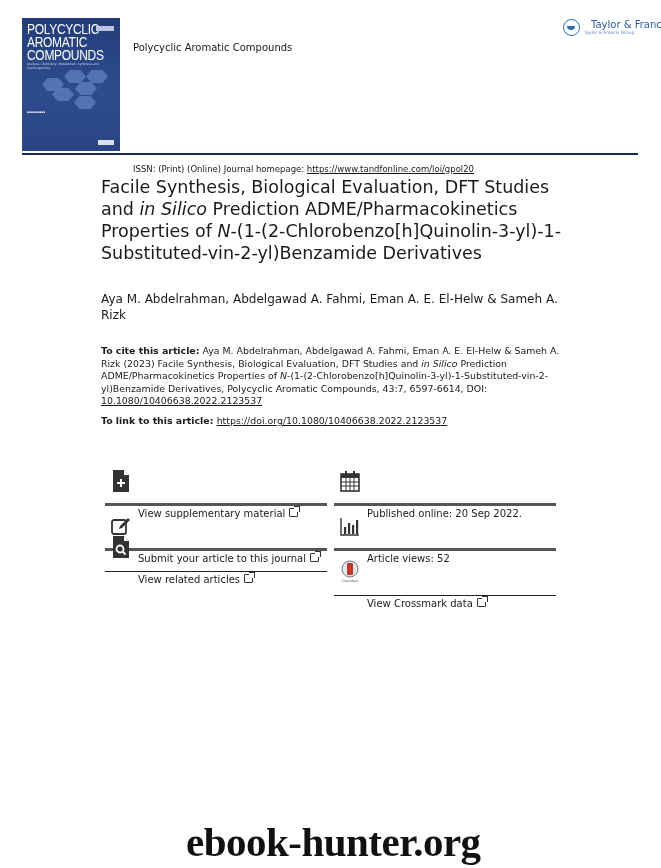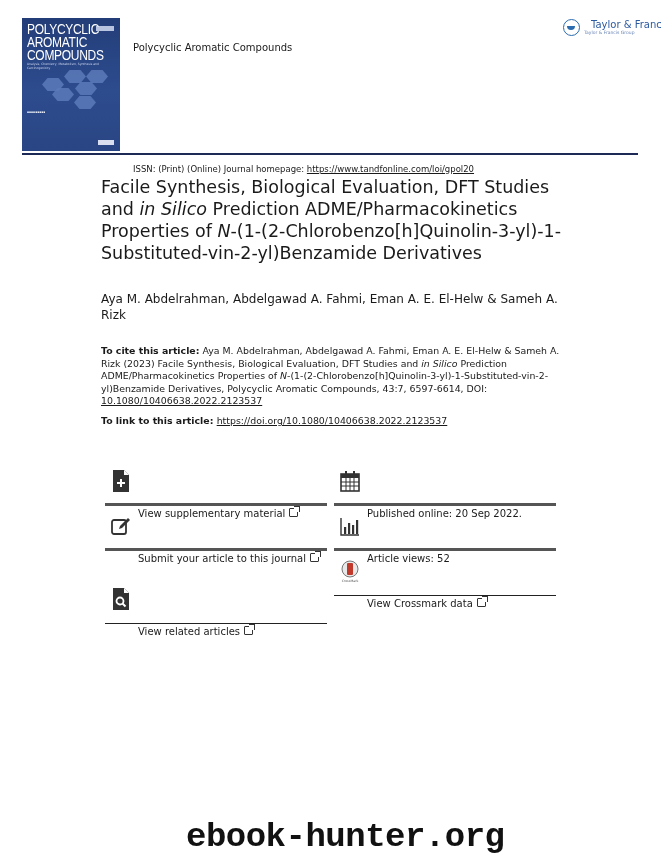--- a/index.html
+++ b/index.html
@@ -39,22 +39,22 @@
   .box { position:absolute; width:222px; height:44px; }
   .box .ic { position:absolute; left:6px; top:8px; width:20px; height:22px; }
   .box .lbl { position:absolute; left:33px; top:14px; font-size:10px; white-space:nowrap; color:#1a1a1a;margin-top:32px; }
   .box .rule { position:absolute; left:0; bottom:0; width:222px; height:3px; background:#555555; }
   .box .rule.thin { height:1.5px; background:#222; }
   .ext { display:inline-block; width:7px; height:7px; border:1px solid #333; border-radius:1px;
          margin-left:4px; position:relative; vertical-align:0px; }
   .ext::after { content:""; position:absolute; right:-3px; top:-3px; width:5px; height:5px;
                 border-top:1.2px solid #333; border-right:1.2px solid #333; background:#fff; }
   .footer { position:absolute; left:0; width:661px; top:799px; text-align:center; font-size:9.2px; line-height:12px; }
-  .watermark { position:absolute; left:186px; top:818px; font-size:34px; font-weight:bold; color:#111;
-               font-family:Liberation Mono, monospace; letter-spacing:-0.5px; white-space:nowrap; }
+  .watermark { position:absolute; left:186px; top:818px; font-size:41px; font-weight:bold; color:#111;
+               font-family:Liberation Serif, serif; letter-spacing:-0.5px; white-space:nowrap; }
 </style>
 </head>
 <body>
 
 <div class="cover">
   <div class="issn"></div>
   <div class="ct">
     <div>POLYCYCLIC</div>
     <div>AROMATIC</div>
     <div>COMPOUNDS</div>
@@ -128,21 +128,21 @@
       <path d="M1 3v17h18" fill="none" stroke="#333" stroke-width="1.4"></path>
       <rect x="4" y="12" width="2.2" height="7" fill="#333"></rect>
       <rect x="8" y="8" width="2.2" height="11" fill="#333"></rect>
       <rect x="12" y="10" width="2.2" height="9" fill="#333"></rect>
       <rect x="16" y="5" width="2.2" height="14" fill="#333"></rect>
     </svg>
   <span class="lbl">Article views: 52</span>
   <div class="rule"></div>
 </div>
 
-<div class="box" style="left:105px;top:580px;">
+<div class="box" style="left:105px;top:528px;">
   <svg class="ic" viewBox="0 0 20 22">
       <path d="M2 0h11l5 5v17H2z" fill="#333"></path>
       <path d="M13 0v5h5" fill="#fff"></path>
       <circle cx="9" cy="13" r="3.5" fill="none" stroke="#fff" stroke-width="1.8"></circle>
       <path d="M11.5 15.5l3 3" stroke="#fff" stroke-width="2"></path>
     </svg>
   <span class="lbl"><span>View related articles</span><span class="ext"></span></span>
   <div class="rule thin"></div>
 </div>
 

